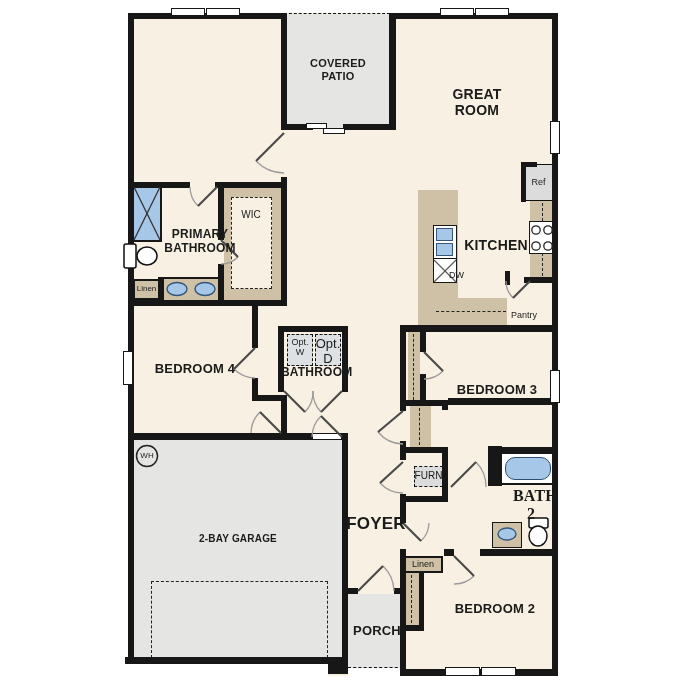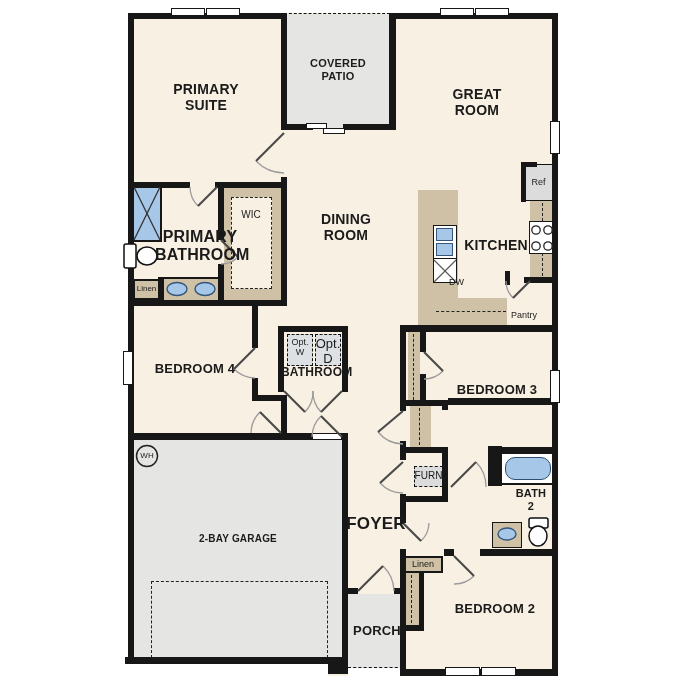--- a/index.html
+++ b/index.html
@@ -200,38 +200,36 @@
     </g>
     <g stroke="#222" stroke-width="1.3" fill="#ffffff">
       <circle cx="536" cy="230" r="4.2"></circle>
         <circle cx="548" cy="230" r="4.2"></circle>
       <circle cx="536" cy="246" r="4.2"></circle>
         <circle cx="548" cy="246" r="4.2"></circle>
     </g>
     <circle cx="147" cy="456" r="10.5" stroke="#222" stroke-width="1.5" fill="#e5e5e3"></circle>
   </svg>
 
-  <div class="lbl" style="left:166px;top:81px;width:80px;font-size:14px;">PRIMARY SUITE</div>
   <div class="lbl" style="left:303px;top:57px;width:70px;font-size:11px;">COVERED PATIO</div>
   <div class="lbl" style="left:441px;top:86px;width:72px;font-size:14px;">GREAT ROOM</div>
-  <div class="lbl" style="left:310px;top:211px;width:72px;font-size:14px;">DINING ROOM</div>
   <div class="lbl" style="left:440px;top:237px;width:112px;font-size:14px;">KITCHEN</div>
-  <div class="lbl" style="left:155px;top:228px;width:90px;font-size:16px;">PRIMARY BATHROOM</div>
+  <div class="lbl" style="left:155px;top:228px;width:90px;font-size:12px;">PRIMARY BATHROOM</div>
   <div class="lbl sm" style="left:231px;top:209px;width:40px;font-size:10px;">WIC</div>
   <div class="lbl sm" style="left:133px;top:284px;width:27px;font-size:8px;">Linen</div>
   <div class="lbl" style="left:139px;top:362px;width:112px;font-size:13px;">BEDROOM 4</div>
   <div class="lbl" style="left:281px;top:366px;width:64px;font-size:12px;">BATHROOM</div>
   <div class="lbl sm" style="left:287px;top:337px;width:26px;font-size:9px;">Opt. W</div>
   <div class="lbl sm" style="left:315px;top:337px;width:26px;font-size:13px;">Opt. D</div>
   <div class="lbl" style="left:198px;top:533px;width:80px;font-size:10px;">2-BAY GARAGE</div>
   <div class="lbl sm" style="left:136px;top:451px;width:22px;font-size:8px;">WH</div>
   <div class="lbl" style="left:340px;top:514px;width:72px;font-size:17px;">FOYER</div>
   <div class="lbl sm" style="left:414px;top:470px;width:29px;font-size:10px;">FURN</div>
   <div class="lbl" style="left:441px;top:383px;width:112px;font-size:13px;">BEDROOM 3</div>
-  <div class="lbl" style="left:513px;top:487px;width:36px;font-size:11px;">BATH 2</div>
+  <div class="lbl" style="left:513px;top:487px;width:36px;font-size:16px;font-family:Liberation Serif, serif;">BATH 2</div>
   <div class="lbl sm" style="left:403px;top:559px;width:40px;font-size:9px;">Linen</div>
   <div class="lbl" style="left:439px;top:602px;width:112px;font-size:13px;">BEDROOM 2</div>
   <div class="lbl" style="left:346px;top:624px;width:62px;font-size:13px;">PORCH</div>
   <div class="lbl sm" style="left:523px;top:177px;width:31px;font-size:9px;">Ref</div>
-  <div class="lbl sm" style="left:433px;top:277px;width:47px;font-size:9px;">DW</div>
+  <div class="lbl sm" style="left:433px;top:270px;width:47px;font-size:9px;">DW</div>
   <div class="lbl sm" style="left:502px;top:310px;width:44px;font-size:9px;">Pantry</div>
 
 </div>
 
 </body></html>

